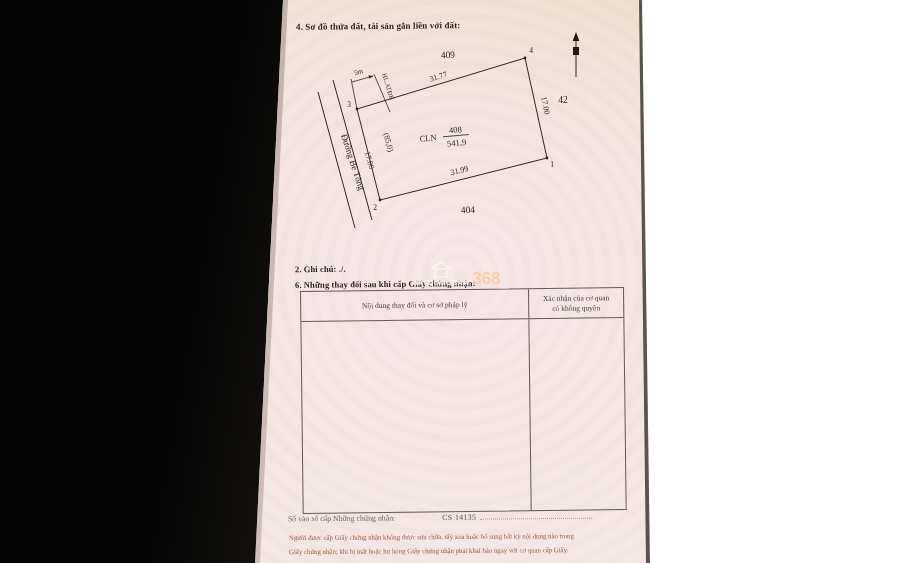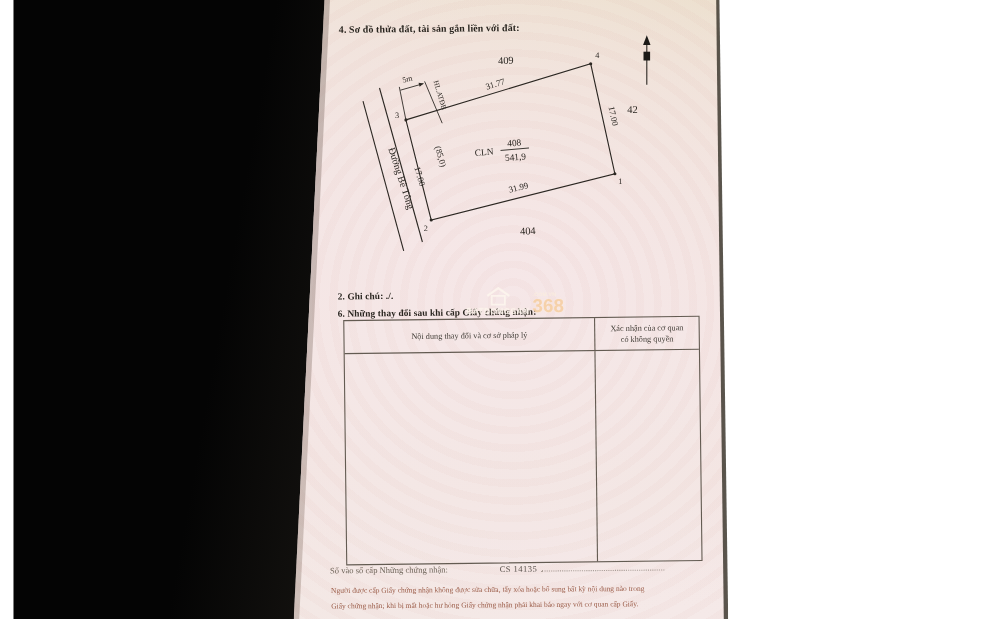--- a/index.html
+++ b/index.html
@@ -1,21 +1,21 @@
 <!DOCTYPE html>
 <html><head>
 <meta charset="utf-8">
 <style>
   html,body{margin:0;padding:0;}
   body{
     width:903px;height:563px;position:relative;overflow:hidden;
     background:#ffffff;
     font-family:"Liberation Serif","DejaVu Serif",serif;
   }
-  .stage{position:absolute;inset:0;margin-left:12px;}
+  .stage{position:absolute;inset:0;}
   
   .black-left{
     position:absolute;left:0;top:0;width:300px;height:563px;
     background:linear-gradient(100deg,#040404 60%,#171512 100%);
     clip-path:polygon(0 0,287px 0,258px 563px,0 563px);
   }
   
   .page{
     position:absolute;inset:0;
     clip-path:polygon(283px 0,641px 0,649px 563px,255px 563px);

